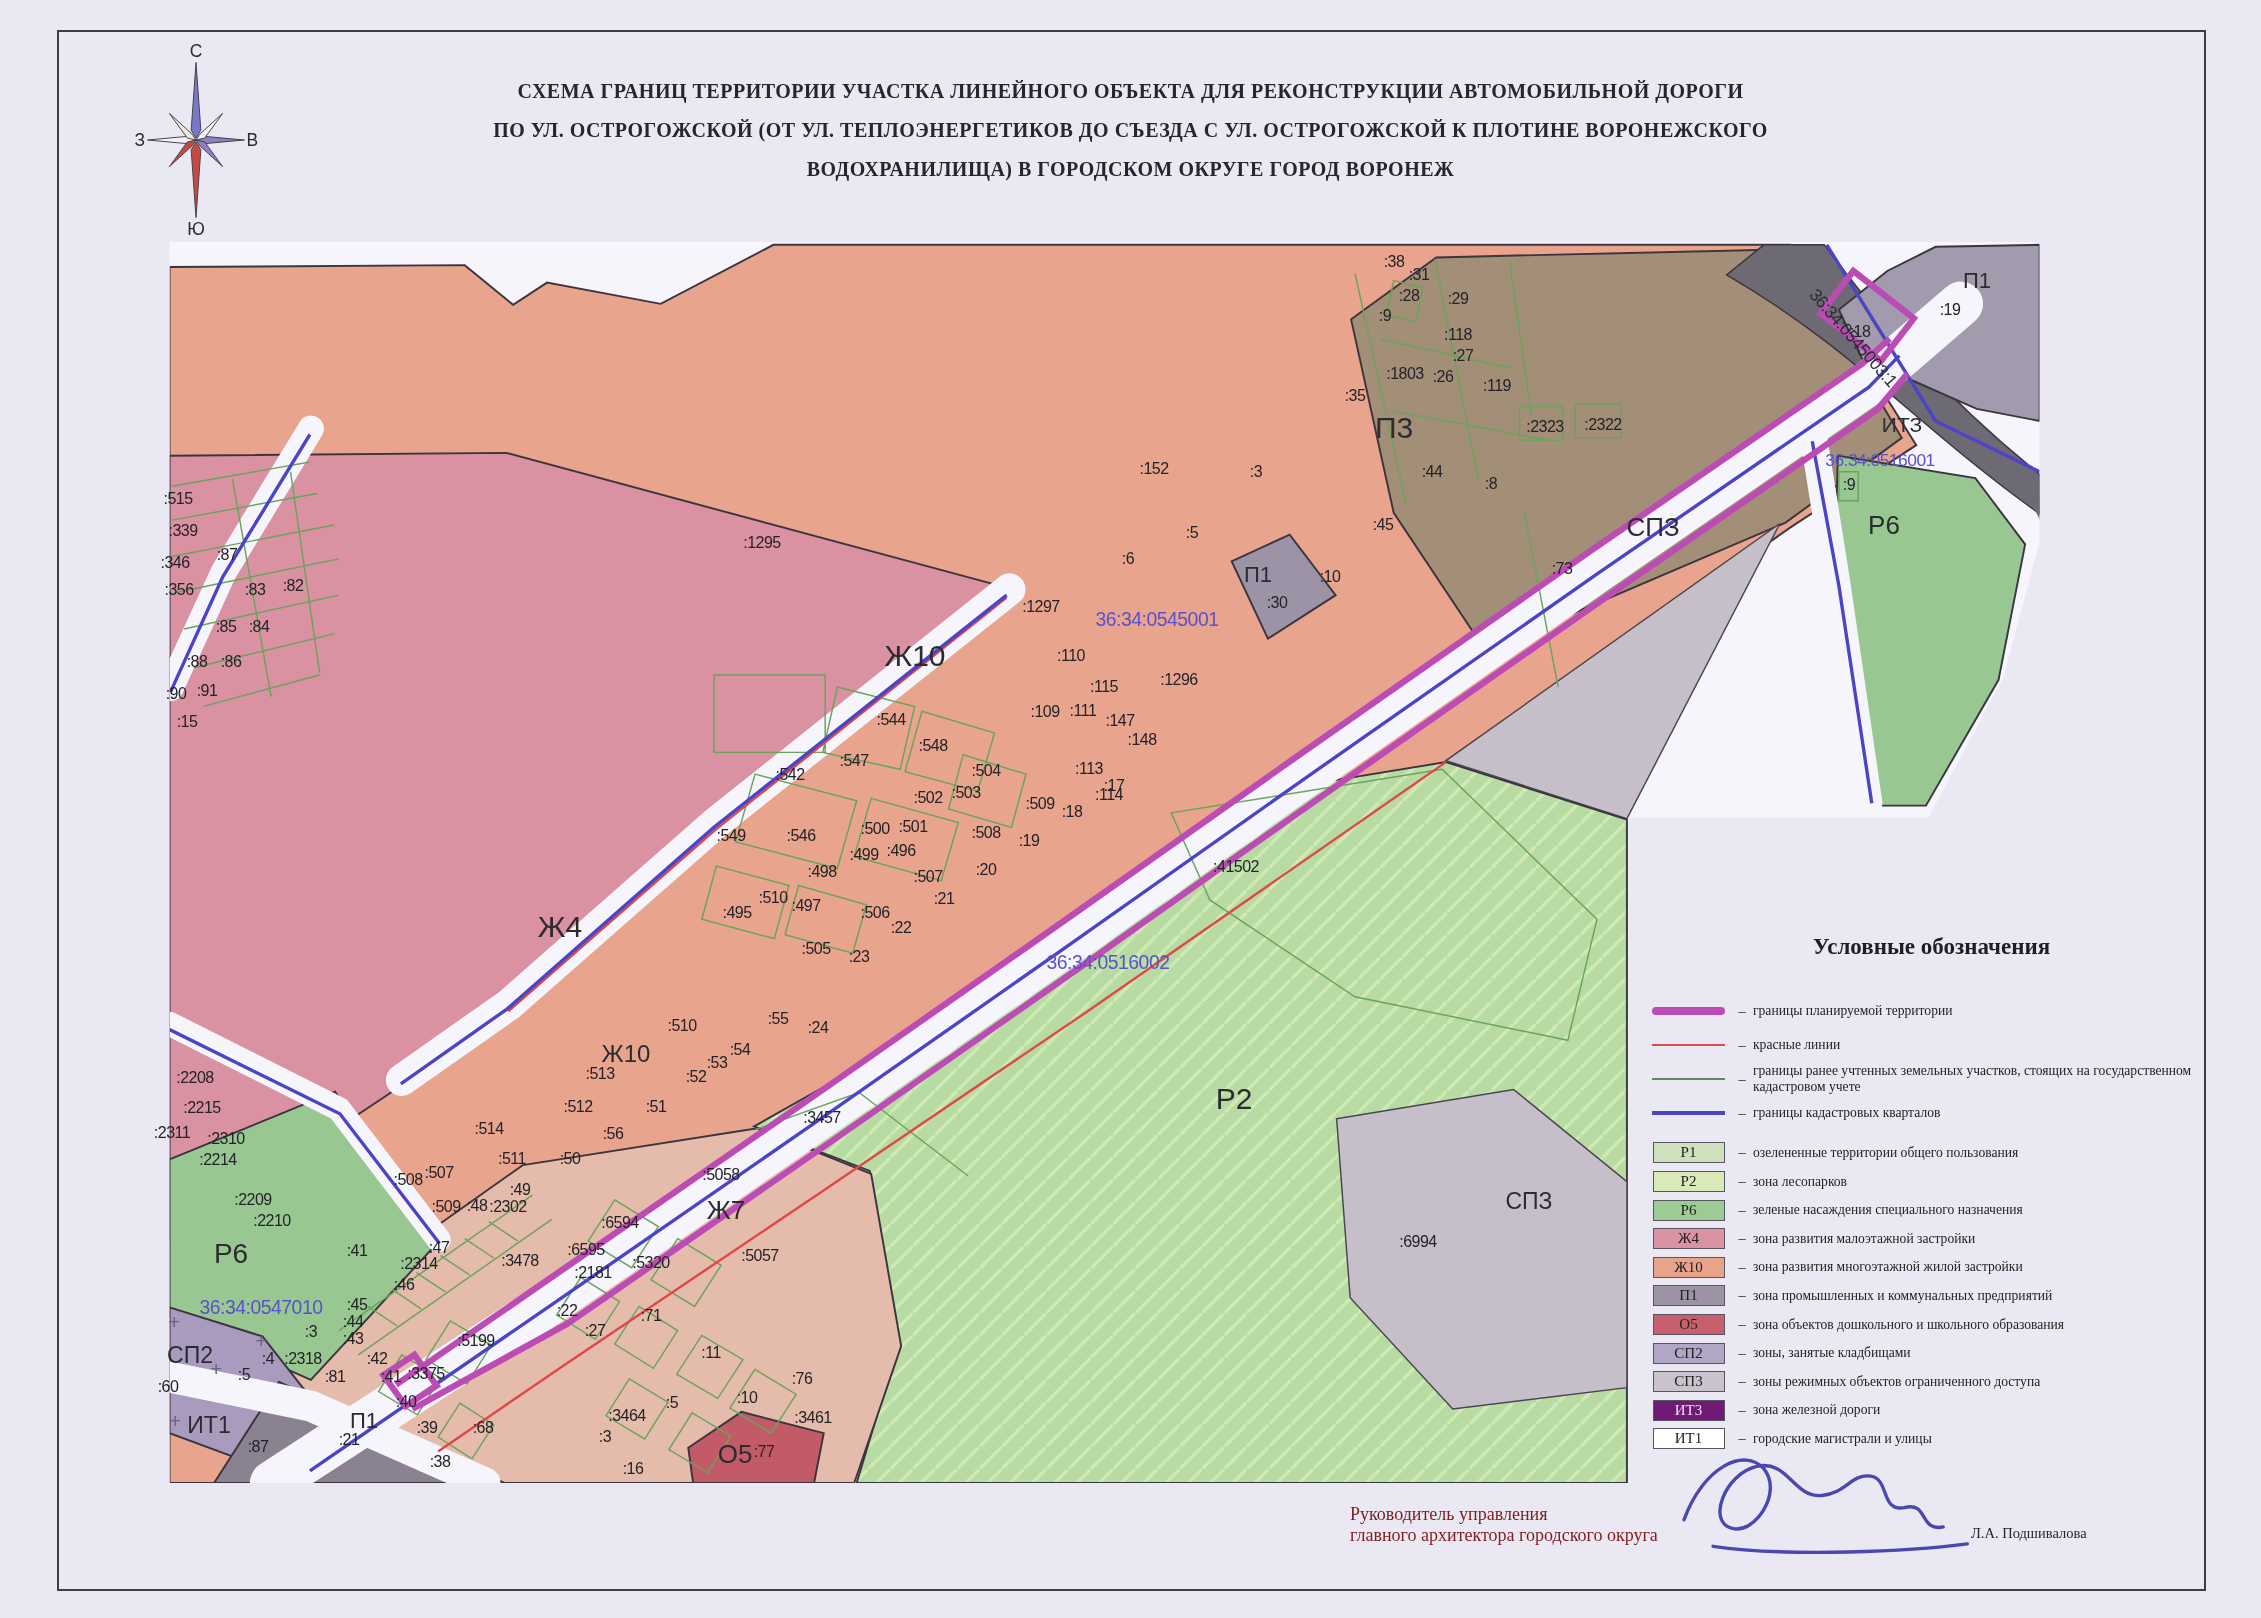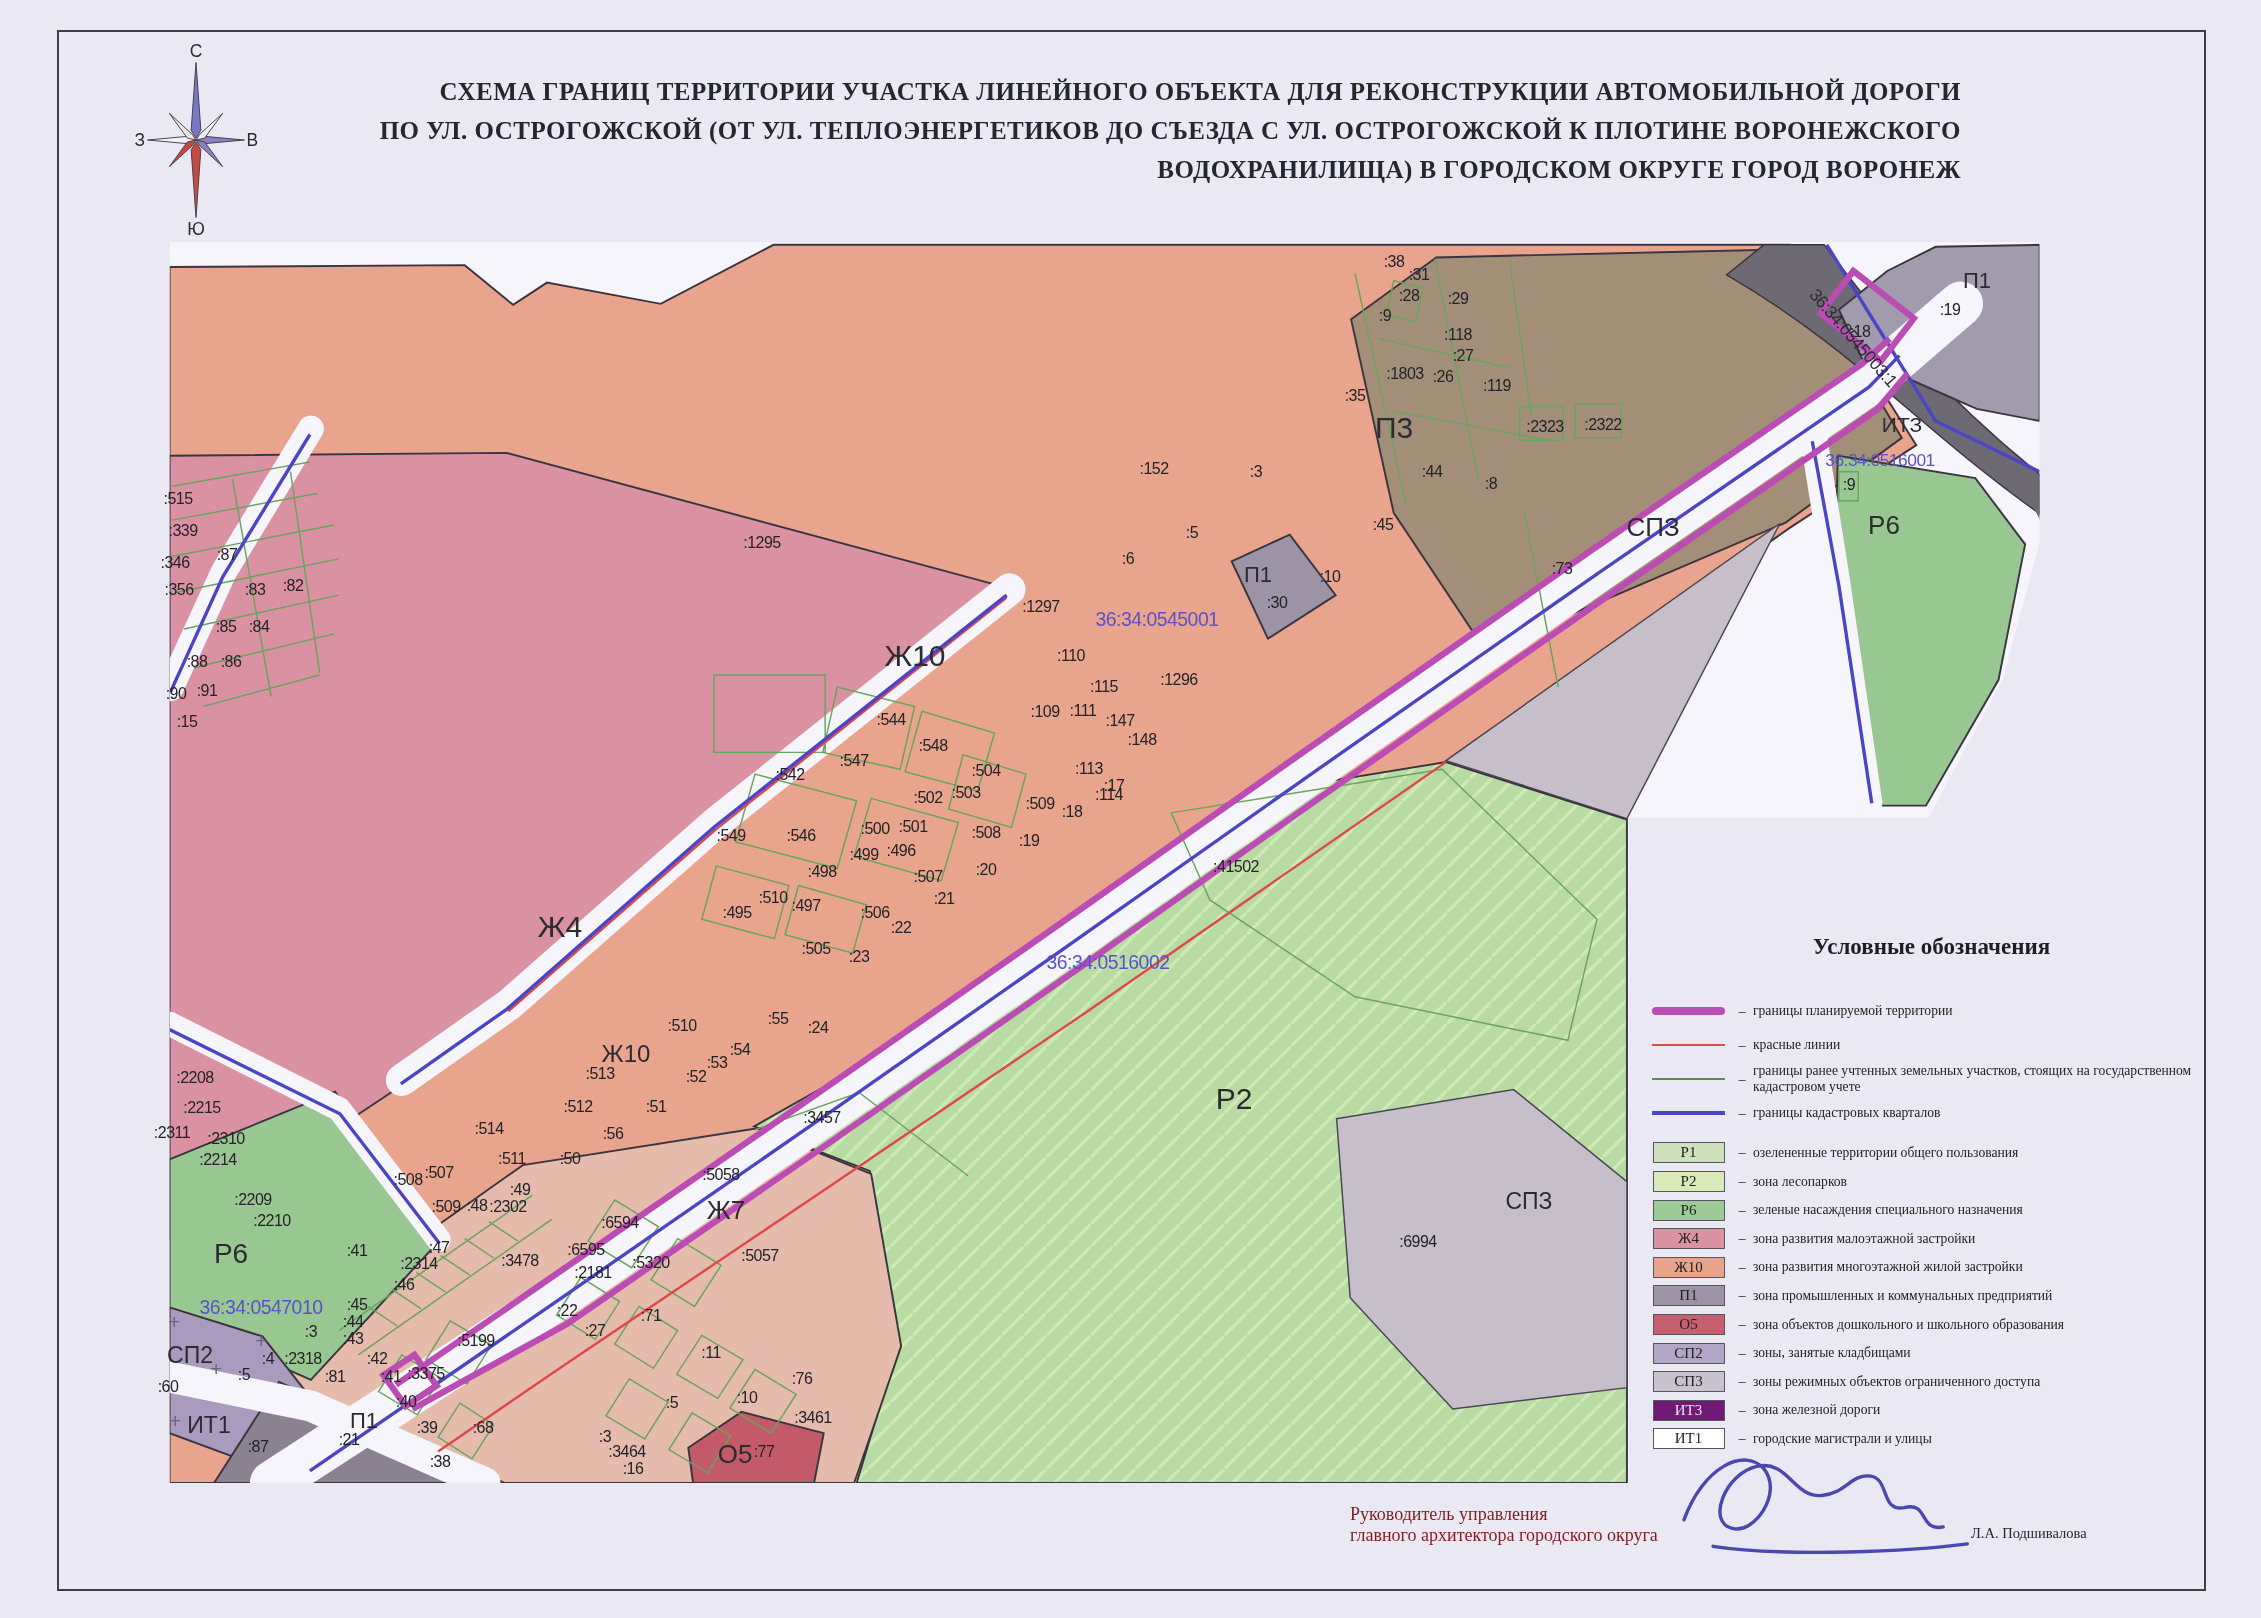--- a/index.html
+++ b/index.html
@@ -1,22 +1,22 @@
 <!DOCTYPE html>
 <html style="font-size:7.7px"><head>
 <meta charset="utf-8">
 <style>
   html,body{margin:0;padding:0;background:#dcdce6;}
   .page{position:relative;width:2261px;height:1618px;background:#eae9f3;
         font-family:"Liberation Sans",sans-serif;overflow:hidden;}
   .frame{position:absolute;left:57px;top:30px;width:2145px;height:1557px;
          border:2.4px solid #3d3d47;pointer-events:none;}
   
-  .title{position:absolute;left:300px;right:300px;top:72px;text-align:right;
-         font-family:"Liberation Serif",serif;font-weight:bold;font-size:25px;
+  .title{position:absolute;left:300px;right:300px;top:72px;text-align:center;
+         font-family:"Liberation Serif",serif;font-weight:bold;font-size:20px;
          line-height:39px;color:#26262e;letter-spacing:0.5px;}
   
   .annex{position:absolute;left:1980px;top:68px;width:232px;
          font-family:"Liberation Serif",serif;font-size:13px;line-height:21px;color:#2b2b33;}
   
   .compass{position:absolute;left:133px;top:43px;}
   
   .legend{position:absolute;left:1646px;top:934px;width:571px;}
   .legend-title{font-family:"Liberation Serif",serif;font-weight:bold;font-size:23px;
                 color:#1e1e26;text-align:center;margin-bottom:34px;}
@@ -322,21 +322,21 @@
       <span class="lbl-p" style="left: 586px; top: 1250px;">:6595</span>
       <span class="lbl-p" style="left: 651px; top: 1263px;">:5320</span>
       <span class="lbl-p" style="left: 593px; top: 1273px;">:2181</span>
       <span class="lbl-p" style="left: 567px; top: 1311px;">:22</span>
       <span class="lbl-p" style="left: 595px; top: 1331px;">:27</span>
       <span class="lbl-p" style="left: 651px; top: 1316px;">:71</span>
       <span class="lbl-p" style="left: 711px; top: 1353px;">:11</span>
       <span class="lbl-p" style="left: 802px; top: 1379px;">:76</span>
       <span class="lbl-p" style="left: 747px; top: 1398px;">:10</span>
       <span class="lbl-p" style="left: 672px; top: 1403px;">:5</span>
-      <span class="lbl-p" style="left: 627px; top: 1452px;">:3464</span>
+      <span class="lbl-p" style="left: 627px; top: 1416px;">:3464</span>
       <span class="lbl-p" style="left: 813px; top: 1418px;">:3461</span>
       <span class="lbl-p" style="left: 605px; top: 1437px;">:3</span>
       <span class="lbl-p" style="left: 764px; top: 1452px;">:77</span>
       <span class="lbl-p" style="left: 633px; top: 1469px;">:16</span>
       <span class="lbl-p" style="left: 1418px; top: 1242px;">:6994</span>
       <span class="lbl-p" style="left: 174px; top: 1322px; font-size: 20.3px; color: rgb(111, 97, 134);">+</span>
       <span class="lbl-p" style="left: 216px; top: 1369px; font-size: 20.3px; color: rgb(111, 97, 134);">+</span>
       <span class="lbl-p" style="left: 175px; top: 1421px; font-size: 20.3px; color: rgb(111, 97, 134);">+</span>
       <span class="lbl-p" style="left: 261px; top: 1341px; font-size: 20.3px; color: rgb(111, 97, 134);">+</span>
     </div>

